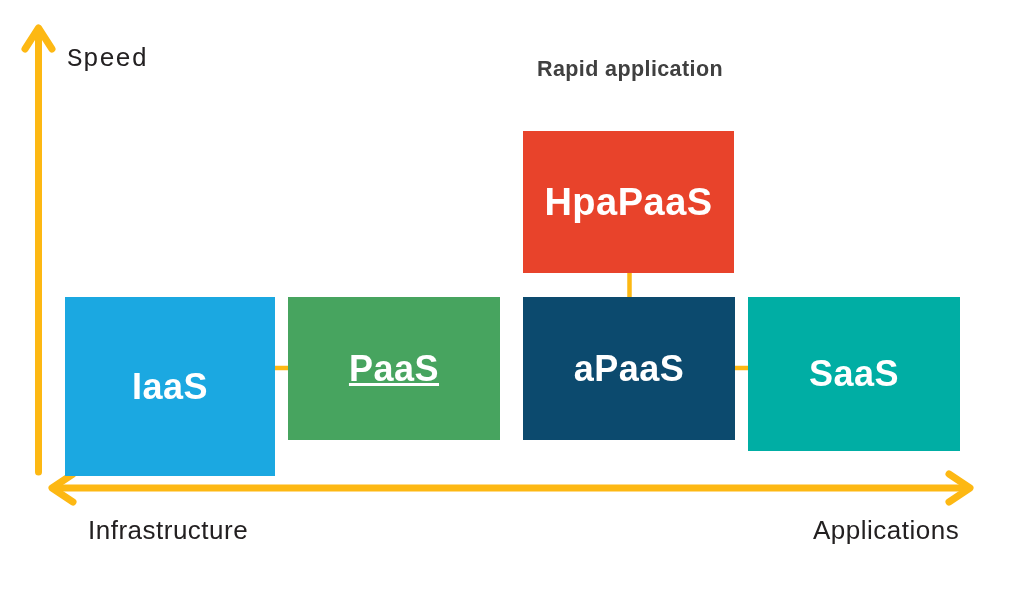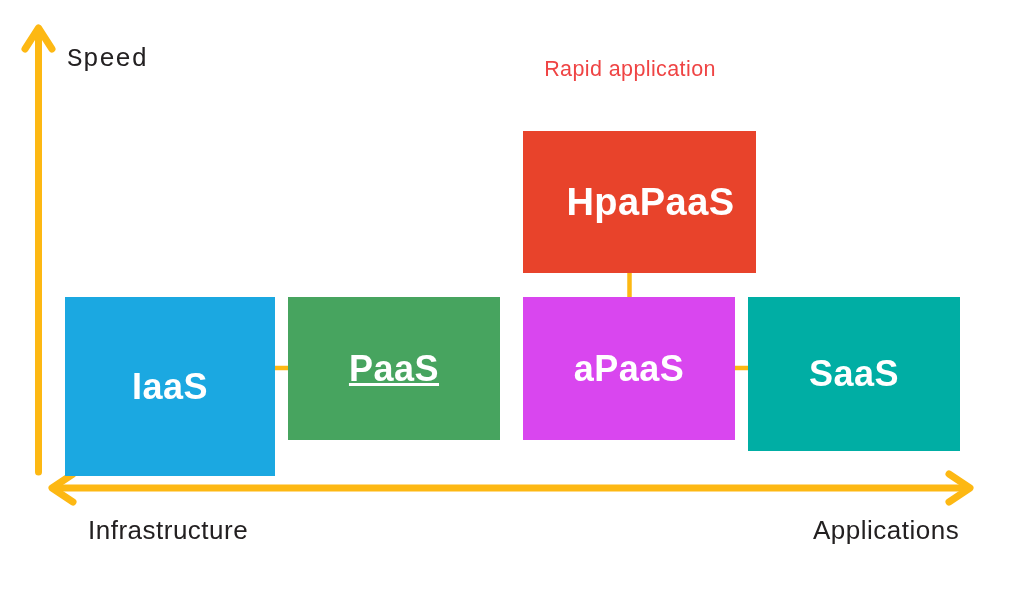--- a/index.html
+++ b/index.html
@@ -35,21 +35,21 @@
     display:flex;align-items:center;justify-content:center;
     color:#ffffff;
     font-size:36px;
     font-weight:bold;
     letter-spacing:0.5px;
   }
   .box-iaas   {left:65px; top:297px;width:210px;height:179px;}
   .box-paas   {left:288px;top:297px;width:212px;height:143px;}
   .box-apaas  {left:523px;top:297px;width:212px;height:143px;}
   .box-saas   {left:748px;top:297px;width:212px;height:154px;}
-  .box-hpapaas{left:523px;top:131px;width:211px;height:142px;font-size:38px;padding-left:22px;}
+  .box-hpapaas{left:523px;top:131px;width:211px;height:142px;font-size:38px;}
   .arrow-line{fill:none;stroke-linecap:round;stroke-linejoin:round;}
 </style>
 </head>
 <body>
 
 <div class="stage">
 
   <svg class="axis-svg" viewBox="0 0 1024 600" xmlns="http://www.w3.org/2000/svg">
 
     <g style="stroke: rgb(253, 184, 19);">
@@ -74,37 +74,37 @@
     </g>
 
     <g style="stroke: rgb(253, 184, 19);">
       <path class="arrow-line" stroke-width="4.5" d="M 629.5 332 L 629.5 250"></path>
       <path class="arrow-line" stroke-width="4.5" d="M 618 259 L 629.5 245 L 641 259"></path>
     </g>
   </svg>
 
   <div class="axis-label speed-label">Speed</div>
 
-  <div class="caption" style="color: #ef4444;">
+  <div class="caption" style="color: #404040; font-weight: bold;">
     <div>Rapid application</div>
   </div>
 
   <div class="box box-hpapaas" style="background: rgb(232, 67, 43);">
     <span>HpaPaaS</span>
   </div>
 
   <div class="box box-iaas" style="background: rgb(27, 168, 225);">
     <span>IaaS</span>
   </div>
 
   <div class="box box-paas" style="background: rgb(71, 164, 95); text-decoration: underline;">
     <span>PaaS</span>
   </div>
 
-  <div class="box box-apaas" style="background: #d946ef;">
+  <div class="box box-apaas" style="background: #0c4a6e;">
     <span>aPaaS</span>
   </div>
 
   <div class="box box-saas" style="background: rgb(0, 174, 164);">
     <span>SaaS</span>
   </div>
 
   <div class="axis-label infra-label">Infrastructure</div>
 
   <div class="axis-label apps-label">Applications</div>

